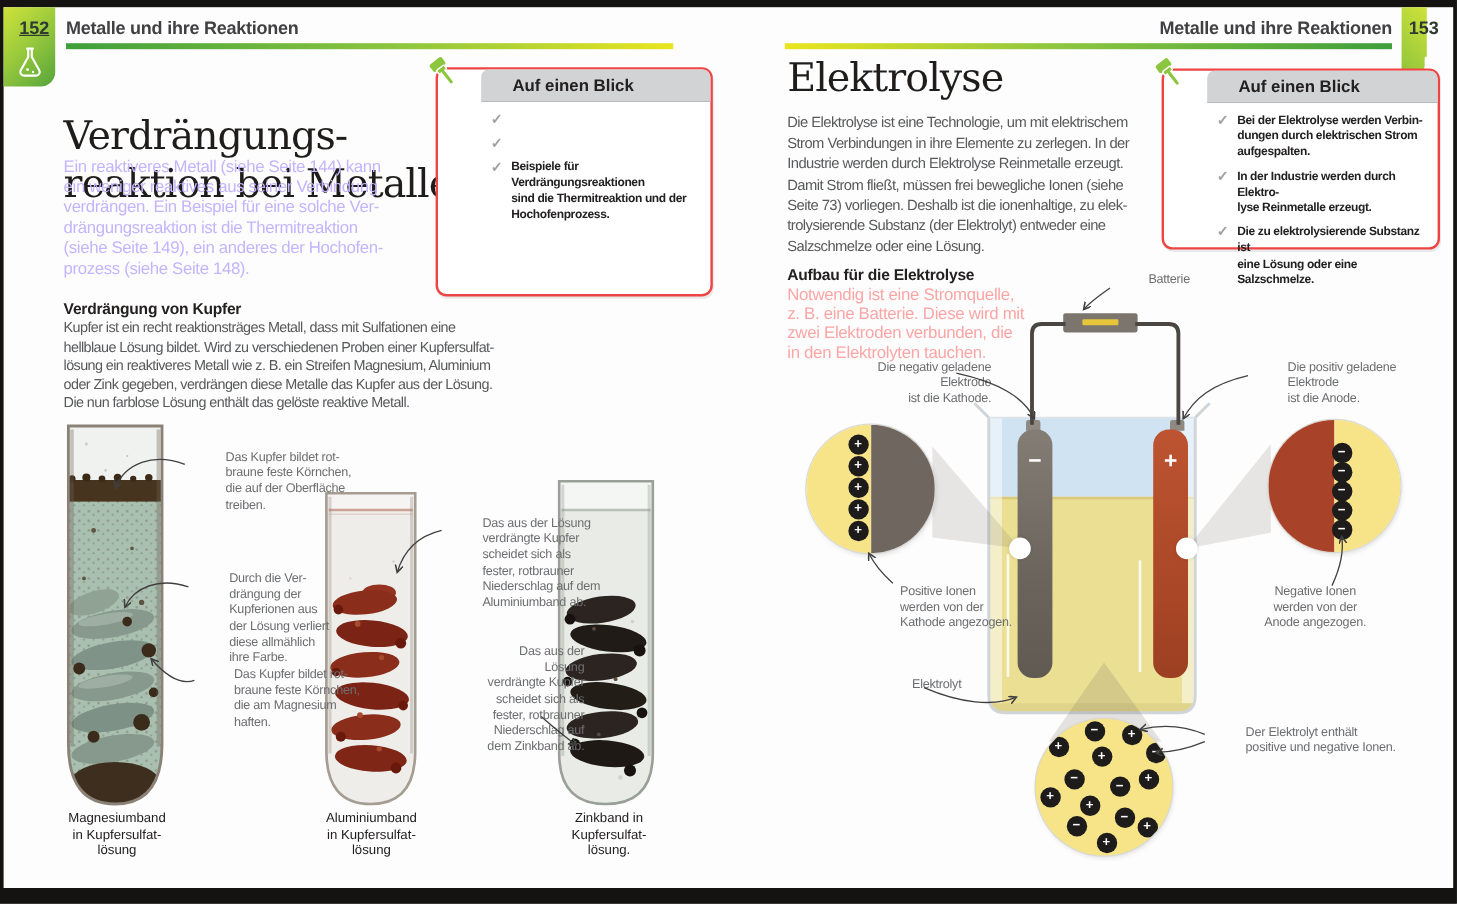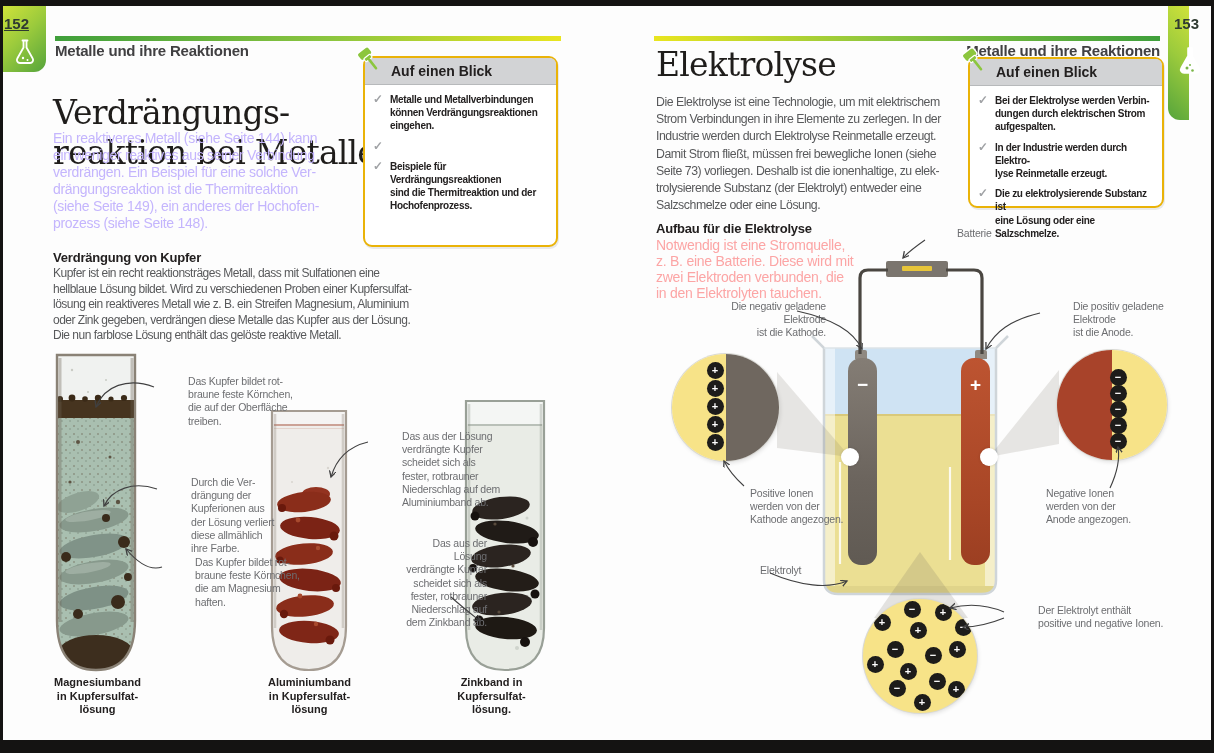--- a/index.html
+++ b/index.html
@@ -9,45 +9,45 @@
   .abs{position:absolute;}
   .pre{white-space:pre-line;}
 
   
   .tab{background:linear-gradient(135deg,#cfe23a 0%,#9ccb3c 45%,#55a43c 100%);}
   .tab-left{left:3px;top:6px;width:43px;height:66px;border-radius:0 0 12px 0;}
   .tab-right{left:1168px;top:6px;width:21px;height:114px;border-radius:0 0 0 12px;
              background:linear-gradient(225deg,#cfe23a 0%,#9ccb3c 45%,#55a43c 100%);}
   .pagenum{font-weight:bold;font-size:15px;color:#2f3a31;}
 
-  .hdr{font-weight:bold;font-size:15px;letter-spacing:-0.2px;color:#414042;margin-top:27px;}
+  .hdr{font-weight:bold;font-size:15px;letter-spacing:-0.2px;color:#414042;}
   .rule{height:5px;}
   .rule-l{background:linear-gradient(90deg,#3f9f3b 0%,#8dc63f 55%,#e9e51f 100%);}
   .rule-r{background:linear-gradient(90deg,#e9e51f 0%,#8dc63f 45%,#3f9f3b 100%);}
 
   .title{font-family:"DejaVu Serif","Liberation Serif",serif;font-size:33px;line-height:40px;
          letter-spacing:-0.8px;color:#1f1d1b;white-space:pre-line;}
 
   .intro{font-size:14px;line-height:17px;letter-spacing:-0.3px;color:#c4b5fd;}
   .intro-r{font-size:12.3px;line-height:17.2px;letter-spacing:-0.45px;color:#58595b;}
 
-  .glance{background:#fff;border:2px solid #eab308;border-radius:9px;box-shadow:1px 2px 0 rgba(0,0,0,0.08);}
+  .glance{background:#fff;border:2px solid #ef4444;border-radius:9px;box-shadow:1px 2px 0 rgba(0,0,0,0.08);padding-left:36px;}
   .glance-hd{height:26px;background:#d2d3d5;border-radius:6px 6px 0 0;border-bottom:1px solid #b7b9bb;
              font-weight:bold;font-size:14px;color:#232020;line-height:26px;padding-left:26px;}
   .glance-items{padding:8px 6px 4px 8px;}
   .g-item{display:flex;gap:5px;margin-bottom:7px;}
   .g-check{color:#a0a2a5;font-weight:bold;font-size:12px;line-height:13px;flex:0 0 12px;}
   .g-text{font-weight:bold;font-size:10px;line-height:13.2px;letter-spacing:-0.3px;color:#232020;white-space:pre-line;}
 
   .sec-hd{font-weight:bold;font-size:13px;color:#232020;letter-spacing:-0.2px;}
   .sec-bd{font-size:12px;line-height:15.5px;letter-spacing:-0.5px;color:#58595b;}
   .setup-bd{font-size:14px;line-height:16px;letter-spacing:-0.25px;color:#fca5a5;}
 
   .callout{font-size:10.5px;line-height:13.2px;letter-spacing:-0.2px;color:#6d6e71;white-space:pre-line;margin-left:32px;}
-  .tube-label{font-weight:bold;font-size:11px;line-height:13.5px;color:#232020;text-align:center;white-space:pre-line;}
+  .tube-label{font-weight:normal;font-size:11px;line-height:13.5px;color:#232020;text-align:center;white-space:pre-line;}
 
   
   .battery{left:886px;top:261px;width:62px;height:16px;background:#7b756e;border-radius:2px;}
   .battery-stripe{left:16px;top:5px;width:30px;height:5px;background:#e7c53a;border-radius:1px;}
   .electrode{width:29px;height:207px;top:358px;border-radius:13px;text-align:center;
              color:#fff;font-size:19px;font-weight:bold;padding-top:16px;box-sizing:border-box;}
   .elec-cath{left:848px;background:linear-gradient(180deg,#847d75 0%,#6b645d 60%,#605a53 100%);}
   .elec-anod{left:961px;background:linear-gradient(180deg,#bd5431 0%,#a84626 70%,#9c3f22 100%);}
   .elec-cap{width:12px;height:9px;background:#8f8981;border-radius:2px 2px 0 0;}
   .dot{width:18px;height:18px;background:#fff;border-radius:50%;box-shadow:0 0 3px rgba(0,0,0,0.15);}
@@ -60,21 +60,21 @@
   svg{display:block;}
   .overlay{pointer-events:none;}
 </style>
 </head>
 <body>
 
 <div id="canvas">
  <div class="spread"></div>
 
  <div class="abs tab tab-left">
-   <div class="abs pagenum" style="right:17px;top:9px;text-decoration:underline;">152</div>
+   <div class="abs pagenum" style="right:5px;top:9px;text-decoration:underline;">152</div>
    <svg class="abs" style="left:10px;top:32px;" width="24" height="28" viewBox="0 0 24 28">
      <path d="M9.5,2.5 h5 M10.5,3.2 v6.3 l-6.2,11 a3,3 0 0 0 2.6,4.5 h10.2 a3,3 0 0 0 2.6,-4.5 l-6.2,-11 v-6.3" fill="none" stroke="#ffffff" stroke-width="1.8" stroke-linecap="round" stroke-linejoin="round"></path>
      <circle cx="10" cy="20" r="1.2" fill="#fff"></circle>
         <circle cx="14.5" cy="22" r="1" fill="#fff"></circle>
    </svg>
  </div>
  <div class="abs hdr" style="left:55px;top:15px;">Metalle und ihre Reaktionen</div>
  <div class="abs rule rule-l" style="left:55px;top:36px;width:506px;"></div>
 
  <div class="abs title" style="left:53px;top:45px;margin-top:48px;">Verdrängungs-
@@ -91,23 +91,20 @@
      <g transform="rotate(-38 16 14)">
        <rect x="9" y="4" width="14" height="9" rx="2.5" fill="#8cc63e" stroke="#fff" stroke-width="1.4"></rect>
        <rect x="12" y="12" width="8" height="4" rx="1" fill="#8cc63e" stroke="#fff" stroke-width="1.2"></rect>
        <path d="M16,16 L16,27" stroke="#8cc63e" stroke-width="2.6" stroke-linecap="round"></path>
      </g>
    </svg>
    <div class="glance-hd">Auf einen Blick</div>
    <div class="glance-items">
      <div class="g-item">
        <span class="g-check">✓</span>
-       <span class="g-text">Metalle und Metallverbindungen
-können Verdrängungsreaktionen
-eingehen.</span>
         </div>
      <div class="g-item">
        <span class="g-check">✓</span>
         </div>
      <div class="g-item">
        <span class="g-check">✓</span>
        <span class="g-text">Beispiele für Verdrängungsreaktionen
 sind die Thermitreaktion und der
 Hochofenprozess.</span>
         </div>
@@ -272,21 +269,21 @@
 fester, rotbrauner
 Niederschlag auf
 dem Zinkband ab.</div>
 
  <div class="abs tube-label" style="left:40px;top:676px;width:115px;">Magnesiumband
 in Kupfersulfat-
 lösung</div>
  <div class="abs tube-label" style="left:252px;top:676px;width:115px;">Aluminiumband
 in Kupfersulfat-
 lösung</div>
- <div class="abs tube-label" style="left:434px;top:676px;width:115px;">Zinkband in
+ <div class="abs tube-label" style="left:450px;top:676px;width:115px;">Zinkband in
 Kupfersulfat-
 lösung.</div>
 
  <div class="abs hdr" style="left:850px;top:15px;width:310px;text-align:right;">Metalle und ihre Reaktionen</div>
  <div class="abs tab tab-right">
    <div class="abs pagenum" style="left:6px;top:9px;">153</div>
    <svg class="abs" style="left:9px;top:40px;" width="26" height="32" viewBox="0 0 26 32">
      <path d="M10.5,2 h5 M11,2.5 v7.5 l-6.8,12 a3.3,3.3 0 0 0 2.9,5 h11.8 a3.3,3.3 0 0 0 2.9,-5 l-6.8,-12 v-7.5 Z" fill="#ffffff" stroke="#ffffff" stroke-width="1.6" stroke-linejoin="round"></path>
      <circle cx="10" cy="22" r="1.5" fill="#7ab648"></circle>
         <circle cx="15.5" cy="24.5" r="1.3" fill="#7ab648"></circle>
@@ -418,21 +415,21 @@
  </div>
 
  <div class="abs callout" style="left:925px;top:227px;">Batterie</div>
  <div class="abs callout" style="left:688px;top:300px;width:106px;text-align:right;">Die negativ geladene Elektrode
 ist die Kathode.</div>
  <div class="abs callout" style="left:1041px;top:300px;width:120px;">Die positiv geladene Elektrode
 ist die Anode.</div>
  <div class="abs callout" style="left:718px;top:487px;">Positive Ionen
 werden von der
 Kathode angezogen.</div>
- <div class="abs callout" style="left:1014px;top:487px;width:100px;text-align:left;">Negative Ionen
+ <div class="abs callout" style="left:1014px;top:487px;width:100px;text-align:center;">Negative Ionen
 werden von der
 Anode angezogen.</div>
  <div class="abs callout" style="left:728px;top:564px;">Elektrolyt</div>
  <div class="abs callout" style="left:1006px;top:604px;">Der Elektrolyt enthält
 positive und negative Ionen.</div>
 
  <svg class="abs overlay" style="left:0;top:0;" width="1214" height="753" viewBox="0 0 1214 753">
    <defs>
      <marker id="arw" orient="auto" markerWidth="9" markerHeight="9" refX="5.5" refY="3">
        <path d="M0,0 L5.5,3 L0,6" fill="none" stroke="#404041" stroke-width="1.2"></path>

